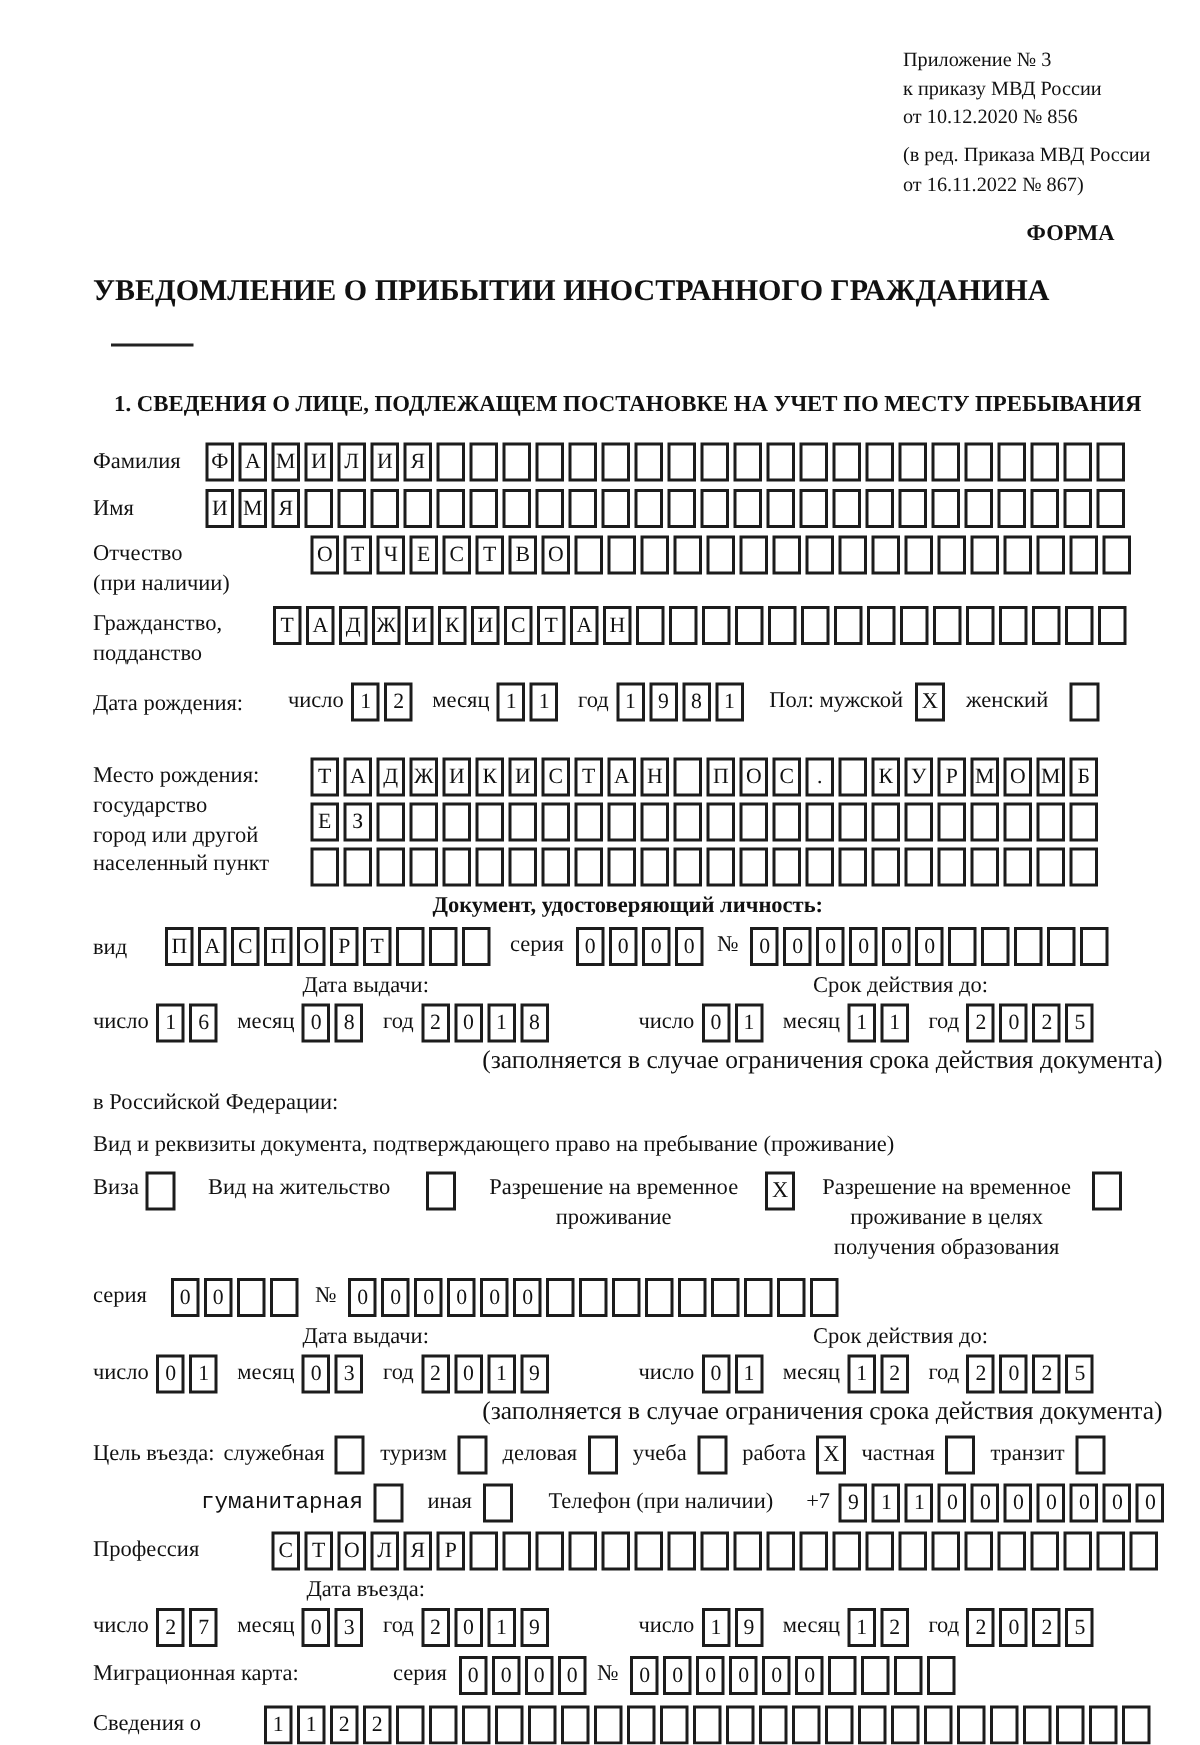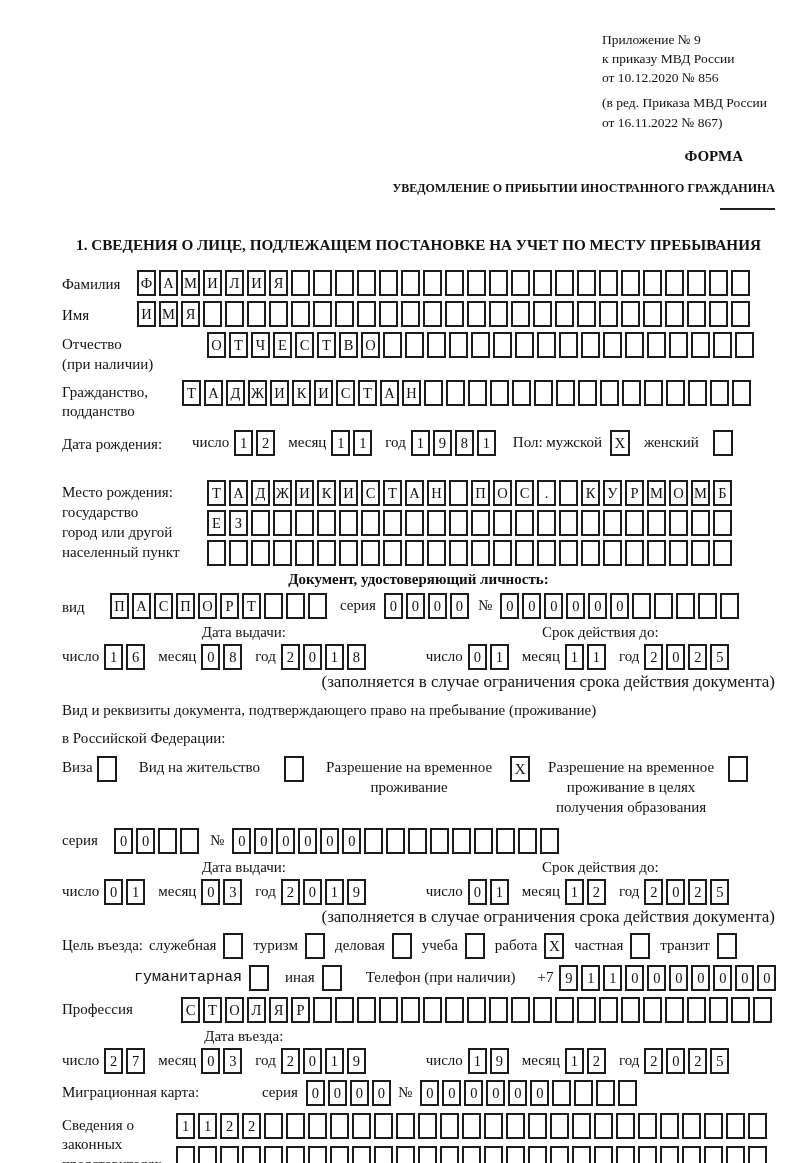--- a/index.html
+++ b/index.html
@@ -8,21 +8,21 @@
     width: 800px; height: 1163px;
     font-family: "Liberation Serif", serif;
     color: #111; overflow: hidden;
   }
   .page { padding: 30px 25px 10px 62px; }
 
   .annex { width: 170px; margin-left: auto; margin-right: 3px; font-size: 13.5px; line-height: 1.42; }
   .annex .gap { margin-top: 6px; }
   .forma { text-align: right; margin: 16px 32px 14px 0; font-weight: bold; font-size: 15px; }
 
-  .title { text-align: right; font-weight: bold; font-size: 12px; line-height: 1.55; margin-bottom: 20px; }
+  .title { text-align: left; font-weight: bold; font-size: 20px; line-height: 1.55; margin-bottom: 20px; }
   .blank-line { display: inline-block; width: 55px; border-bottom: 2px solid #222; margin-left: 12px; vertical-align: baseline; }
 
   .sec-heading { text-align: center; font-weight: bold; font-size: 15.2px; margin-bottom: 16px; white-space: nowrap; }
 
   .crow { display: flex; align-items: flex-start; margin-bottom: 5px; }
   .lbl { font-size: 15px; line-height: 1.32; padding-top: 3px; white-space: pre-line; flex-shrink: 0; }
   .w75  { width: 75px; }
   .w145 { width: 145px; }
   .w120 { width: 120px; }
   .w96  { width: 96px; }
@@ -66,21 +66,21 @@
   .popt .lbl { padding-top: 0; }
   .popt .cb { margin-left: 7px; }
   .mid { align-items: center; }
 </style>
 </head>
 <body>
 
 <div class="page">
 
   <div class="annex">
-    <div>Приложение № 9</div>
+    <div>Приложение № 3</div>
     <div>к приказу МВД России</div>
     <div>от 10.12.2020 № 856</div>
     <div class="gap">(в ред. Приказа МВД России</div>
     <div>от 16.11.2022 № 867)</div>
   </div>
 
   <div class="forma">ФОРМА</div>
 
   <div class="title">
     <div>УВЕДОМЛЕНИЕ О ПРИБЫТИИ ИНОСТРАННОГО ГРАЖДАНИНА</div>
@@ -414,22 +414,22 @@
       <span class="cells">
           <span class="cell">2</span>
           <span class="cell">0</span>
           <span class="cell">2</span>
           <span class="cell">5</span>
         </span>
     </div>
   </div>
   <div class="limit-note">(заполняется в случае ограничения срока действия документа)</div>
 
+  <div class="para">в Российской Федерации:</div>
   <div class="para">Вид и реквизиты документа, подтверждающего право на пребывание (проживание)</div>
-  <div class="para">в Российской Федерации:</div>
 
   <div class="viza-row">
     <div class="vopt">
       <span class="lbl">Виза</span>
       <span class="cb" style="margin-left:4px;"></span>
     </div>
     <div class="vopt" style="margin-left:22px;">
       <span class="lbl">Вид на жительство</span>
       <span class="cb" style="margin-left:24px;"></span>
     </div>

